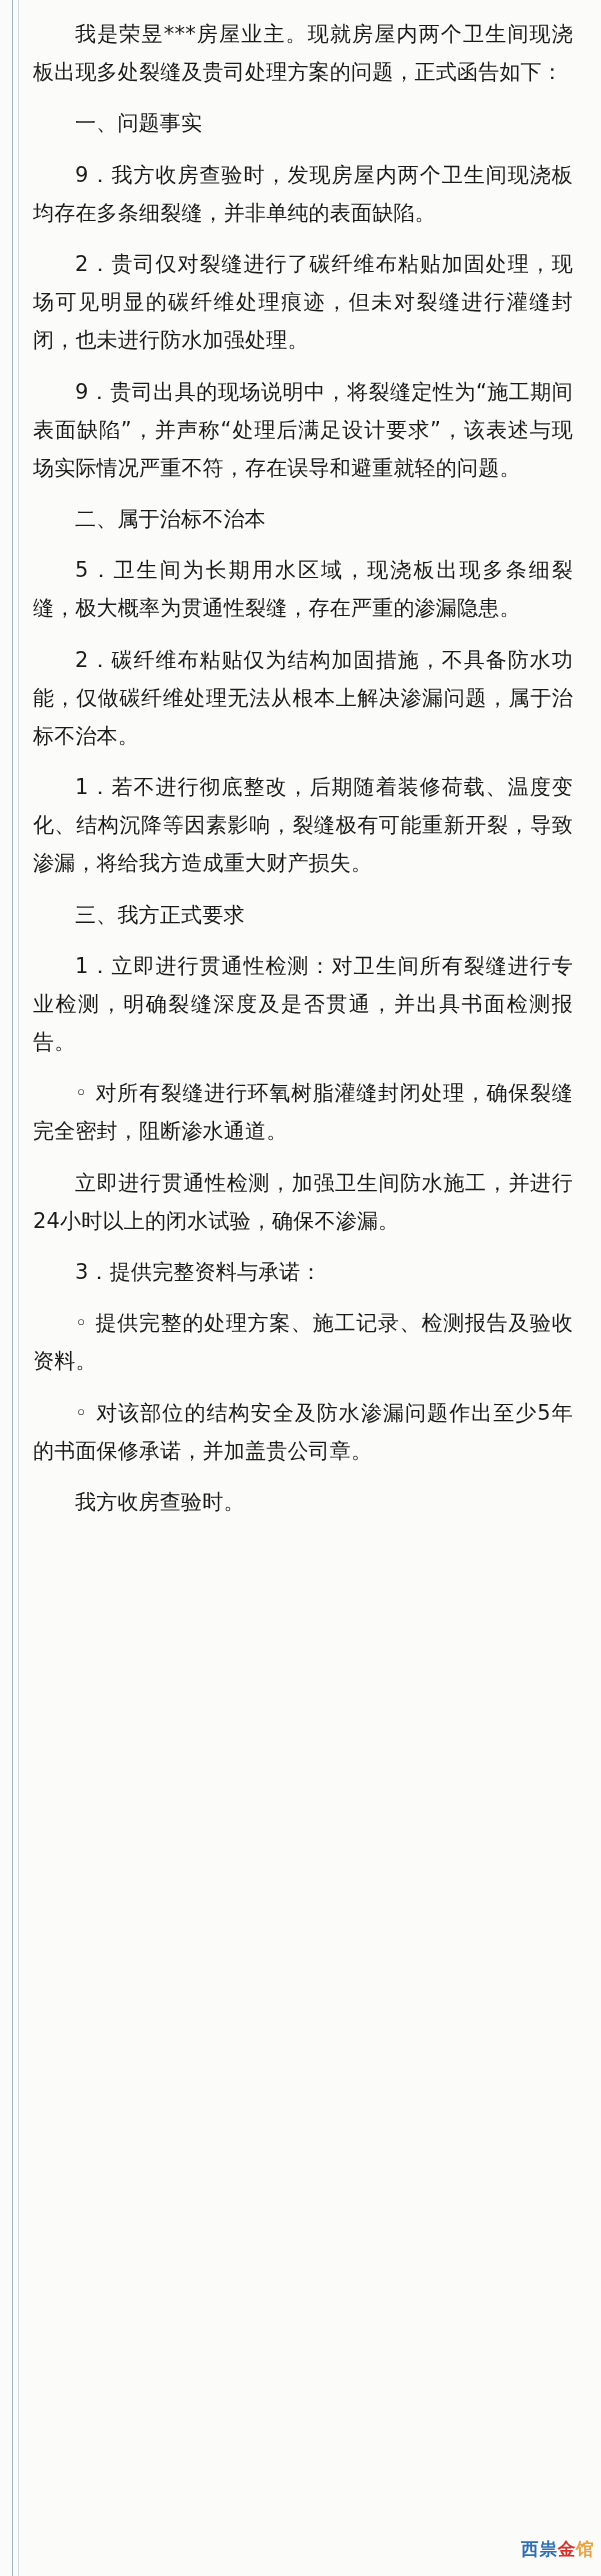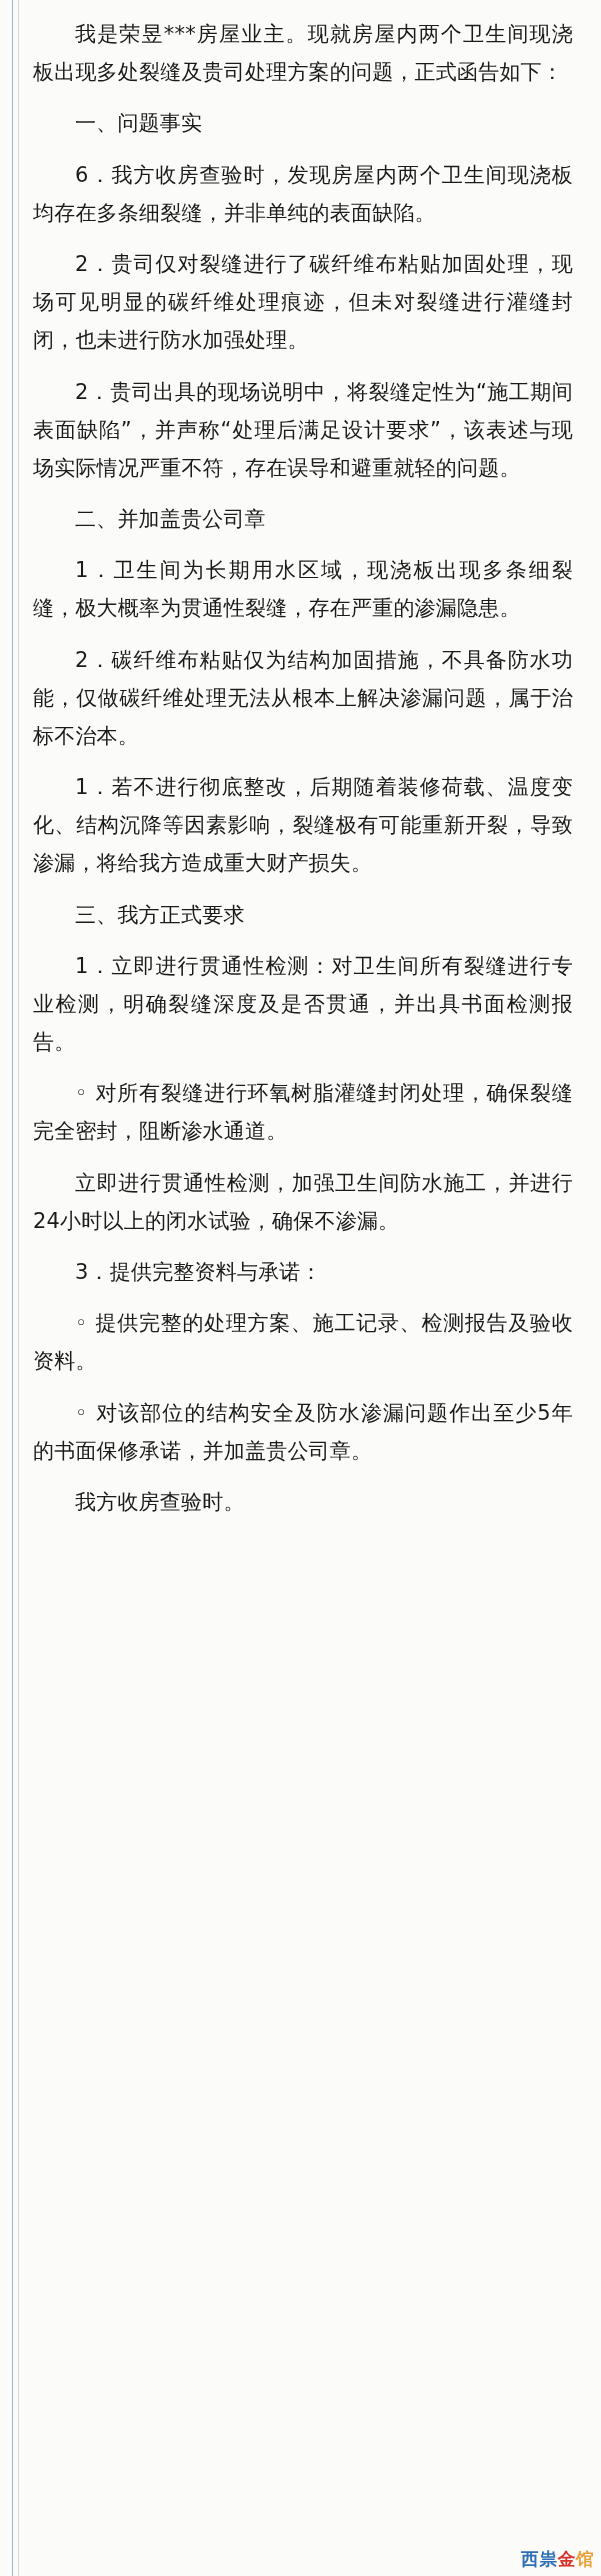--- a/index.html
+++ b/index.html
@@ -55,21 +55,21 @@
   }
   p.heading {
     text-indent: 2em;
   }
   p.bullet {
     text-indent: 2em;
   }
   .watermark {
     position: absolute;
     right: 6.7px;
-    bottom: 5px;
+    bottom: 15px;
     z-index: 5;
     font-size: 17.5px;
     font-weight: bold;
     letter-spacing: 0.8px;
     display: flex;
     align-items: center;
     font-family: Liberation Mono, monospace;
   }
   .watermark .wm-a { color: #2f6fb5; }
   .watermark .wm-b { color: #d8322c; }
@@ -78,25 +78,25 @@
 </head>
 <body>
 
 <div class="page">
   <div class="edge-rule"></div>
   <div class="edge-rule2"></div>
 
   <div class="doc">
     <p class="indent">我是荣昱***房屋业主。现就房屋内两个卫生间现浇板出现多处裂缝及贵司处理方案的问题，正式函告如下：</p>
     <p class="heading">一、问题事实</p>
-    <p class="indent">6．我方收房查验时，发现房屋内两个卫生间现浇板均存在多条细裂缝，并非单纯的表面缺陷。</p>
+    <p class="indent">9．我方收房查验时，发现房屋内两个卫生间现浇板均存在多条细裂缝，并非单纯的表面缺陷。</p>
     <p class="indent">2．贵司仅对裂缝进行了碳纤维布粘贴加固处理，现场可见明显的碳纤维处理痕迹，但未对裂缝进行灌缝封闭，也未进行防水加强处理。</p>
-    <p class="indent">2．贵司出具的现场说明中，将裂缝定性为“施工期间表面缺陷”，并声称“处理后满足设计要求”，该表述与现场实际情况严重不符，存在误导和避重就轻的问题。</p>
-    <p class="heading">二、并加盖贵公司章</p>
-    <p class="indent">1．卫生间为长期用水区域，现浇板出现多条细裂缝，极大概率为贯通性裂缝，存在严重的渗漏隐患。</p>
+    <p class="indent">9．贵司出具的现场说明中，将裂缝定性为“施工期间表面缺陷”，并声称“处理后满足设计要求”，该表述与现场实际情况严重不符，存在误导和避重就轻的问题。</p>
+    <p class="heading">二、属于治标不治本</p>
+    <p class="indent">5．卫生间为长期用水区域，现浇板出现多条细裂缝，极大概率为贯通性裂缝，存在严重的渗漏隐患。</p>
     <p class="indent">2．碳纤维布粘贴仅为结构加固措施，不具备防水功能，仅做碳纤维处理无法从根本上解决渗漏问题，属于治标不治本。</p>
     <p class="indent">1．若不进行彻底整改，后期随着装修荷载、温度变化、结构沉降等因素影响，裂缝极有可能重新开裂，导致渗漏，将给我方造成重大财产损失。</p>
     <p class="heading">三、我方正式要求</p>
     <p class="indent">1．立即进行贯通性检测：对卫生间所有裂缝进行专业检测，明确裂缝深度及是否贯通，并出具书面检测报告。</p>
     <p class="bullet">◦ 对所有裂缝进行环氧树脂灌缝封闭处理，确保裂缝完全密封，阻断渗水通道。</p>
     <p class="indent">立即进行贯通性检测，加强卫生间防水施工，并进行24小时以上的闭水试验，确保不渗漏。</p>
     <p class="indent">3．提供完整资料与承诺：</p>
     <p class="bullet">◦ 提供完整的处理方案、施工记录、检测报告及验收资料。</p>
     <p class="bullet">◦ 对该部位的结构安全及防水渗漏问题作出至少5年的书面保修承诺，并加盖贵公司章。</p>
     <p class="indent">我方收房查验时。</p>

